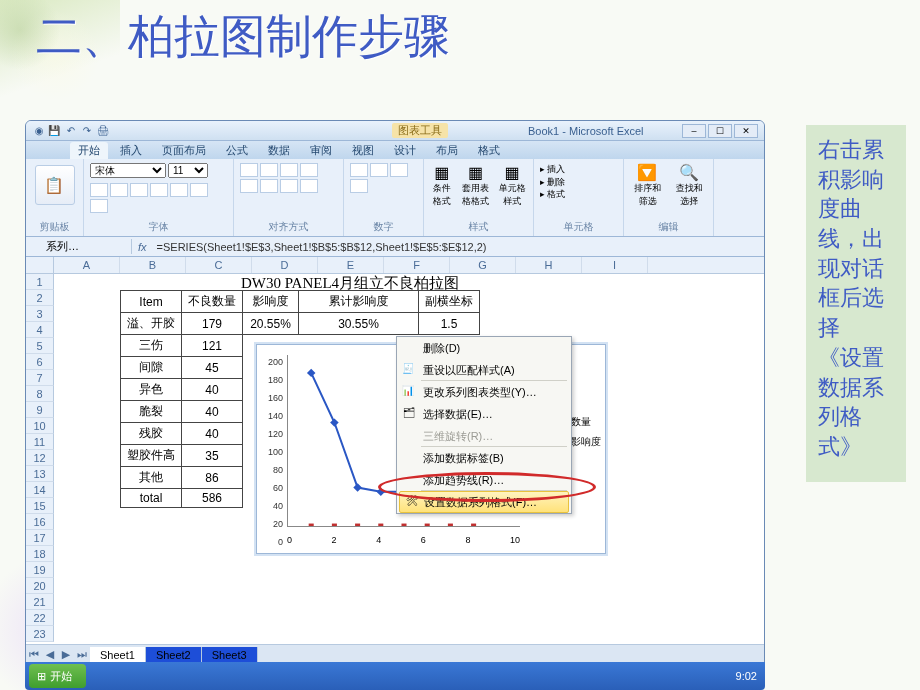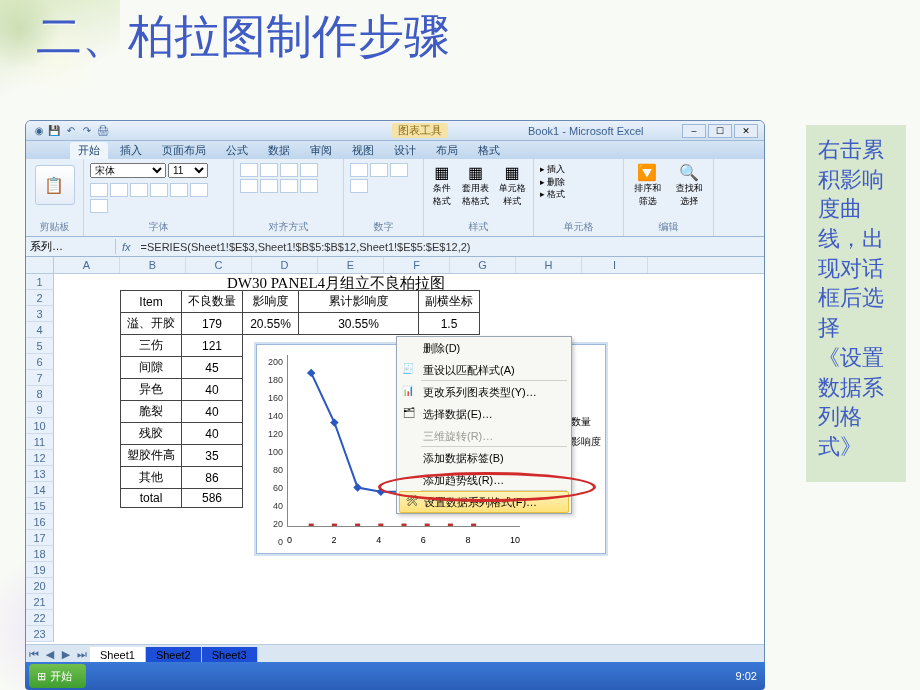--- a/index.html
+++ b/index.html
@@ -96,21 +96,21 @@
   .ribbon .mini-boxes { display:flex; flex-wrap:wrap; gap:2px; }
   .ribbon .mini-boxes span {
     width:18px; height:14px; background:#fff; border:1px solid #b9cde5;
   }
   .ribbon .font-area { width:150px; }
   .ribbon .font-area select { width:76px; font-size:10px;}
   .formula-bar {
     height:20px; background:#e8f0fa; border-bottom:1px solid #9db7d7;
     display:flex; align-items:center; font-size:11px;
   }
-  .formula-bar .name-box { width:90px; padding:0 4px; border-right:1px solid #b6c9df;}
+  .formula-bar .name-box { width:90px; padding:0 4px; border-right:1px solid #b6c9df;margin-left:16px;}
   .formula-bar .fx { padding:0 6px; color:#4a6c97; font-style:italic;}
   .formula-bar .formula { flex:1; padding:0 4px; font-family:Liberation Sans, sans-serif; color:#333;}
   .col-hdrs {
     height:17px; display:flex; background:#e8f0fa; border-bottom:1px solid #b6c9df;
   }
   .col-hdrs .corner { width:28px; border-right:1px solid #b6c9df;}
   .col-hdrs .ch {
     width:66px; text-align:center; border-right:1px solid #d0dceb; color:#4a6c97; line-height:17px;
   }
   .grid-area {
@@ -119,21 +119,21 @@
   .row-hdrs { position:absolute; left:0; top:0; width:28px;}
   .row-hdrs div {
     height:16px; line-height:16px; text-align:center; background:#e8f0fa;
     border-bottom:1px solid #d0dceb; border-right:1px solid #b6c9df; color:#4a6c97;
   }
   
   .sheet-table {
     position:absolute; left:94px; top:16px; border-collapse:collapse; font-size:12px; text-align:center;
   }
   .sheet-title {
-    position:absolute; left:80px; top:0; width:460px; text-align:center;
+    position:absolute; left:94px; top:0; width:460px; text-align:center;
     font-size:15px; font-family:"SimSun";
   }
   .sheet-table td, .sheet-table th {
     border:1px solid #444; padding:2px 6px; min-width:56px; background:#fff;
   }
   .sheet-table th { font-weight:normal;}
   .sheet-table .wide { min-width:120px;}
   
   .chart-box {
     position:absolute; left:230px; top:70px; width:350px; height:210px;

